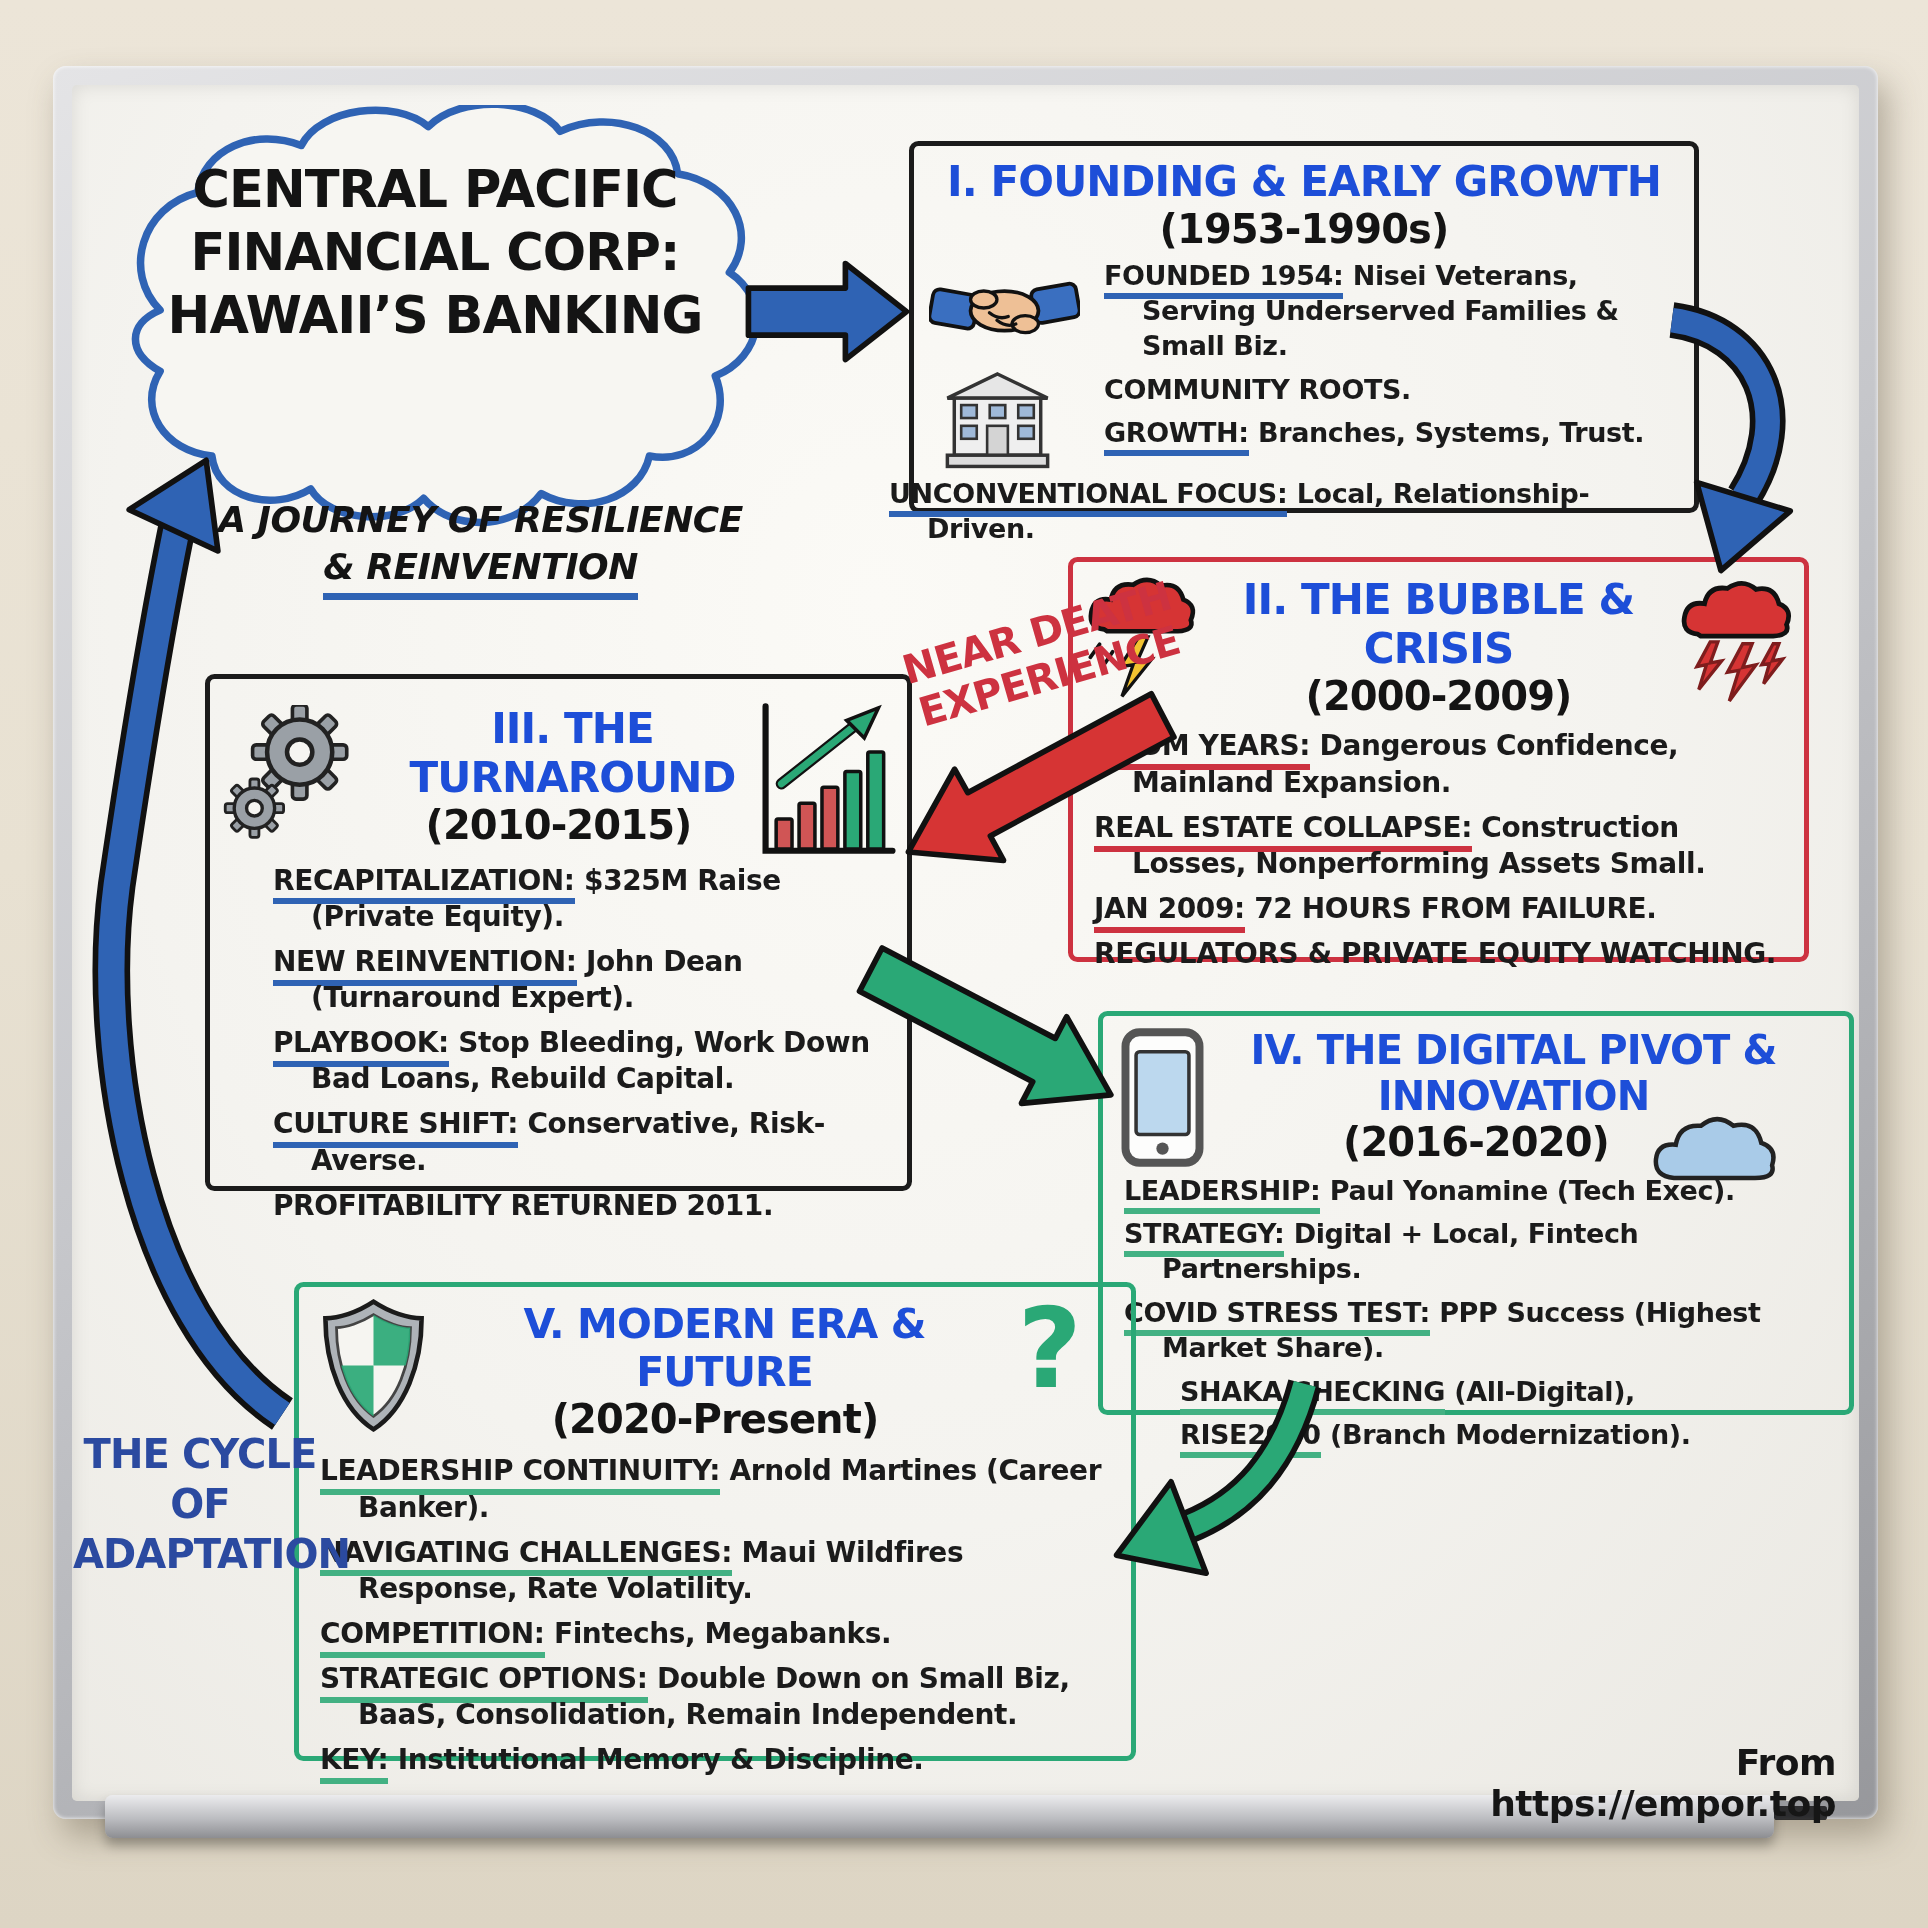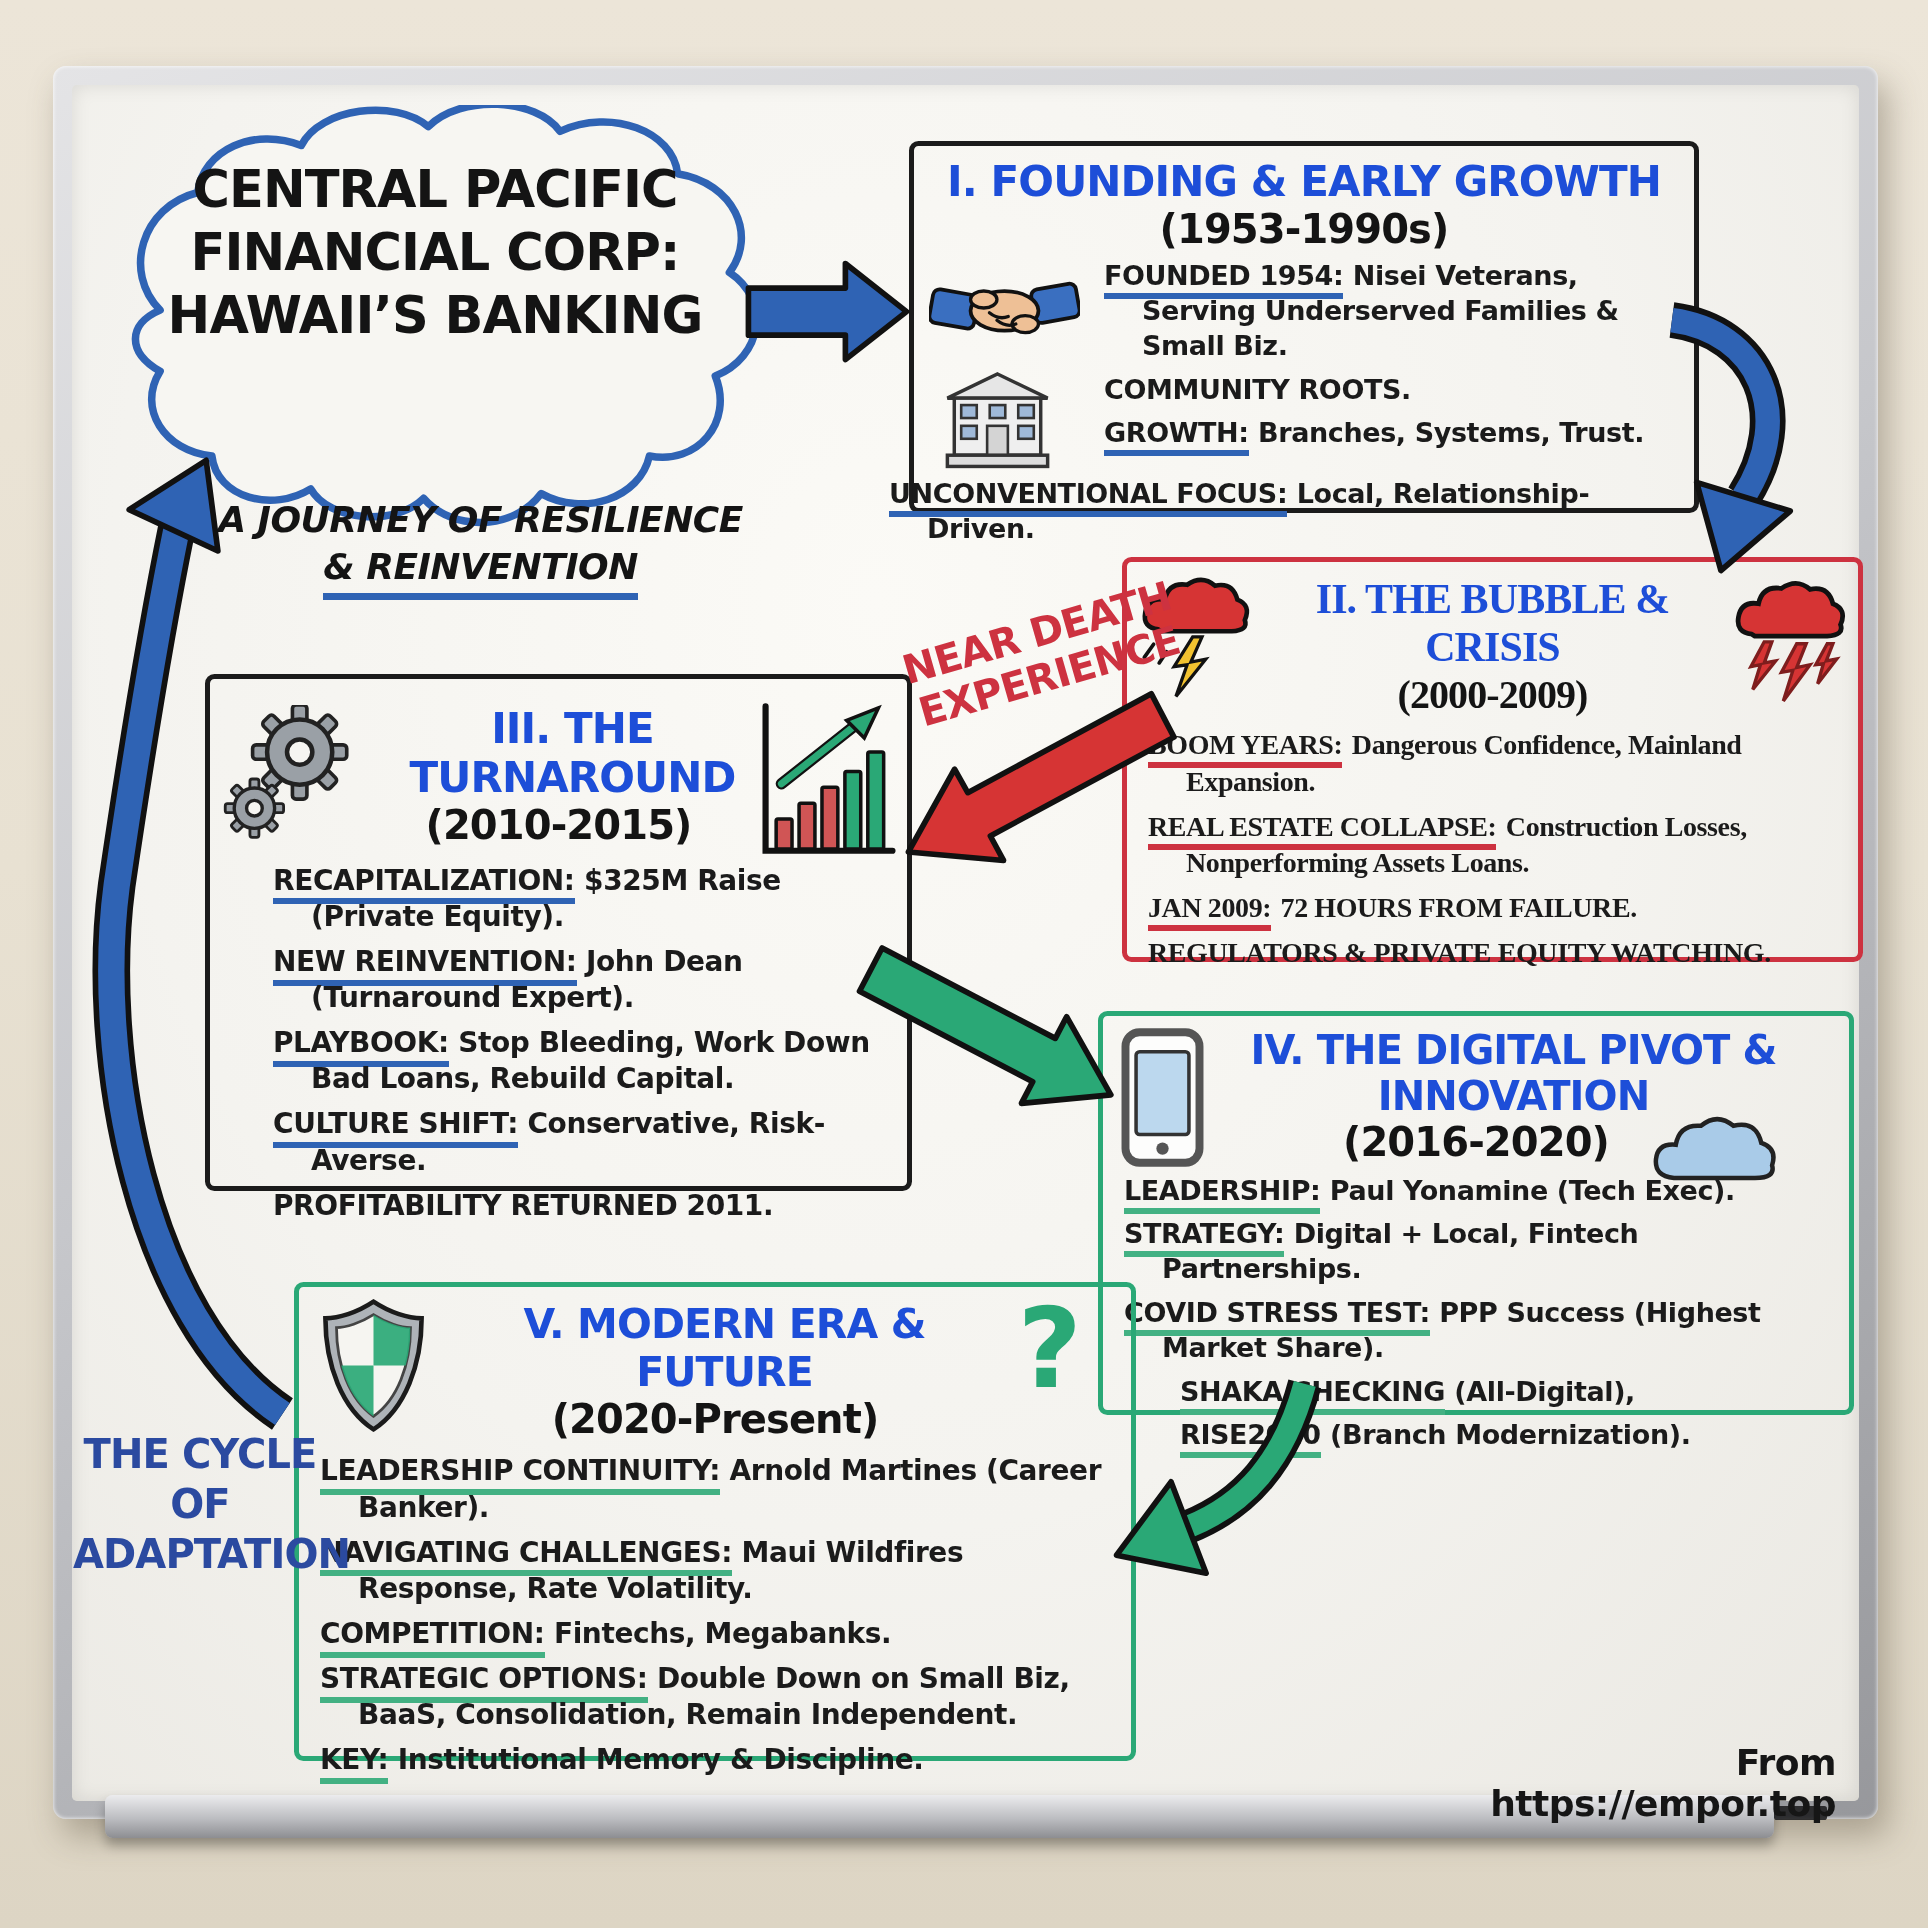--- a/index.html
+++ b/index.html
@@ -53,21 +53,21 @@
   .txt{font-weight:600;}
 
   #box1{left:909px;top:141px;width:780px;height:362px;border:5.6px solid #1b1b1b;}
   #box1 .btitle{font-size:42px;margin-top:11.3px;}
   #box1 .bperiod{font-size:40px;}
   #box1 .row{display:flex;margin-top:5.6px;}
   #box1 .icon-col{width:175px;padding-left:15px;flex:none;}
   #box1 .items{flex:1;padding-right:13px;font-size:27px;}
   #box1 .full{padding:0 9.4px 0 13px;font-size:27px;font-weight:bold;letter-spacing:-0.4px;}
 
-  #box2{left:1122px;top:557px;width:731px;height:395px;border:5.6px solid #cd3240;font-family:Liberation Serif, serif;}
+  #box2{left:1068px;top:557px;width:731px;height:395px;border:5.6px solid #cd3240;}
   #box2 .btitle{font-size:42px;margin-top:13px;padding:0 122px;}
   #box2 .bperiod{font-size:40px;}
   #box2 .items{padding:9.4px 19px 0 21px;font-size:28px;}
 
   #box3{left:205px;top:674px;width:697px;height:507px;border:5.6px solid #1b1b1b;}
   #box3 .btitle{font-size:42px;margin-top:24.5px;padding:0 113px 0 141px;}
   #box3 .bperiod{font-size:40px;}
   #box3 .items{padding:15px 17px 0 19px;font-size:28px;margin-left:44px;}
 
   #box4{left:1098px;top:1011px;width:746px;height:394px;border:5.6px solid #2aa876;}
@@ -190,21 +190,21 @@
     <polygon points="72,72 56,102 68,100 58,132 86,94 72,97 82,72" fill="#d63434" stroke="#7e1d1d" stroke-width="3.5"></polygon>
     <polygon points="104,72 92,94 100,93 94,114 114,88 103,90 110,72" fill="#d63434" stroke="#7e1d1d" stroke-width="3.5"></polygon>
   </svg>
   <div class="btitle">II. THE BUBBLE &amp; CRISIS</div>
   <div class="bperiod">(2000-2009)</div>
   <div class="items">
     <div class="item">
       <span class="lbl u-red">BOOM YEARS:</span><span class="txt">Dangerous Confidence, Mainland Expansion.</span>
     </div>
     <div class="item">
-      <span class="lbl u-red">REAL ESTATE COLLAPSE:</span><span class="txt">Construction Losses, Nonperforming Assets Loans.</span>
+      <span class="lbl u-red">REAL ESTATE COLLAPSE:</span><span class="txt">Construction Losses, Nonperforming Assets Small.</span>
     </div>
     <div class="item">
       <span class="lbl u-red">JAN 2009:</span><span class="txt" style="font-weight:bold">72 HOURS FROM FAILURE.</span>
     </div>
     <div class="item">
       <span class="txt" style="font-weight:bold">REGULATORS &amp; PRIVATE EQUITY WATCHING.</span>
     </div>
   </div>
 </div>
 

